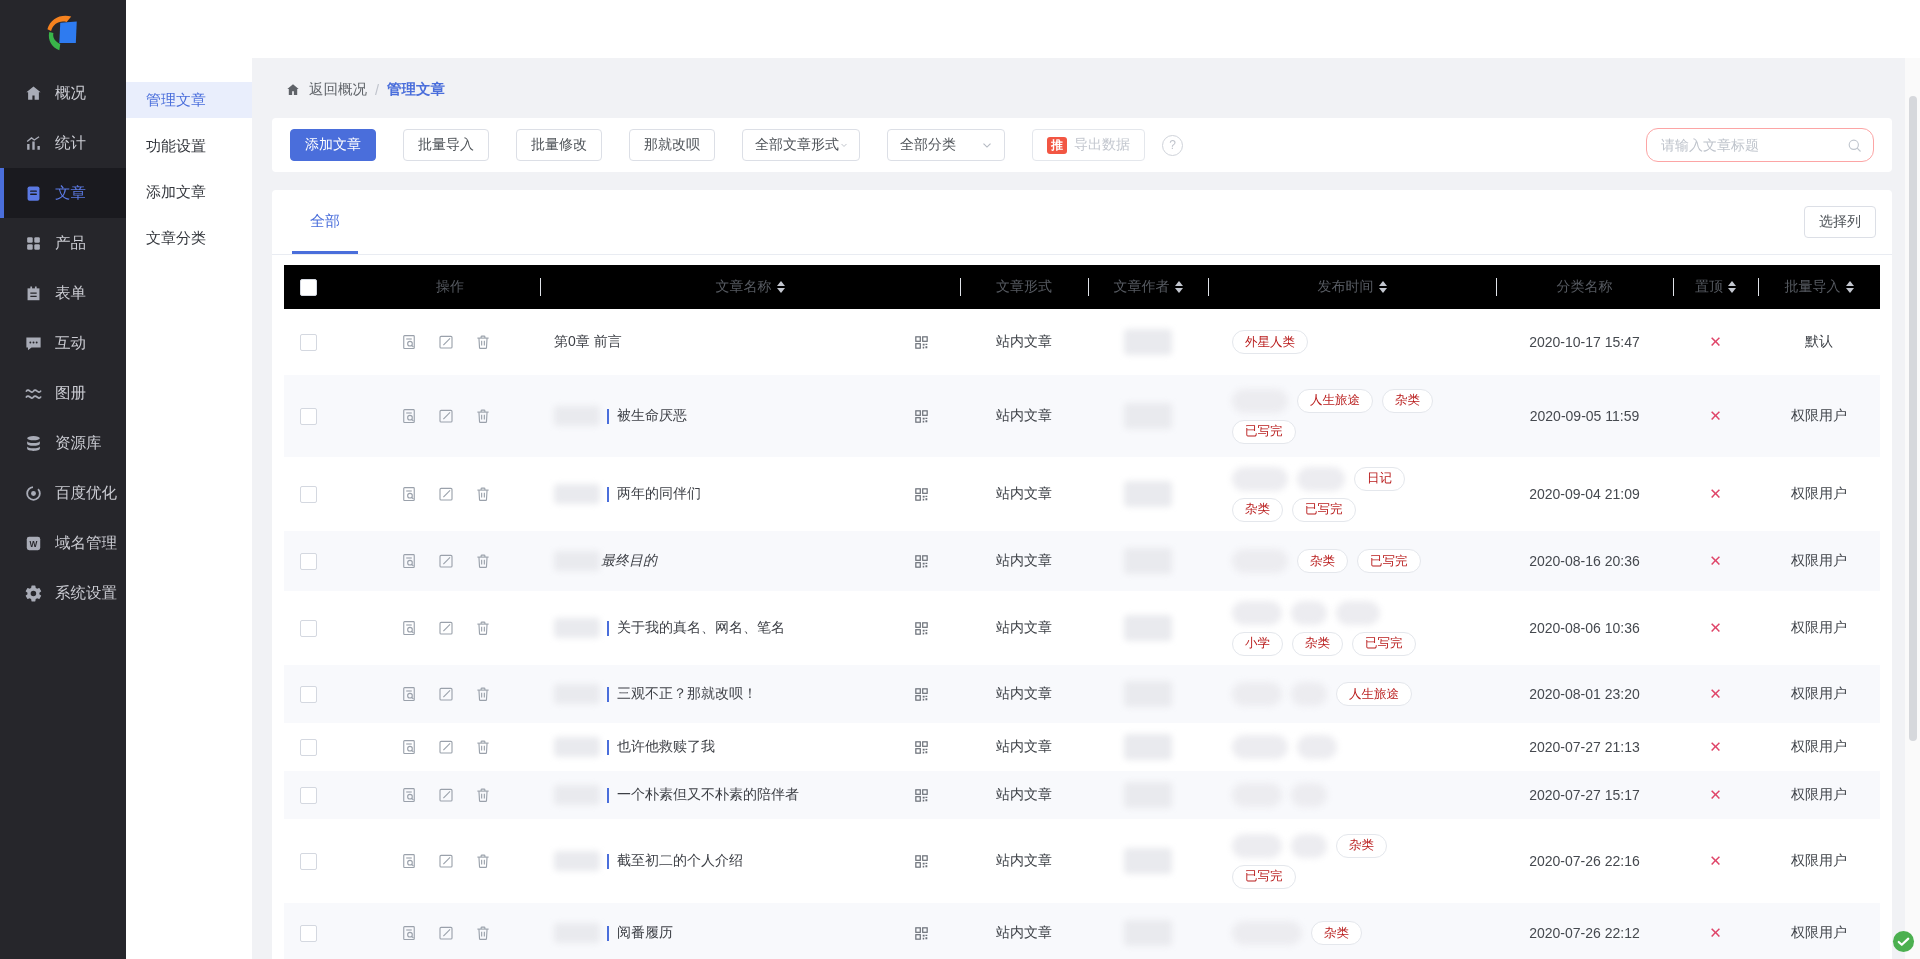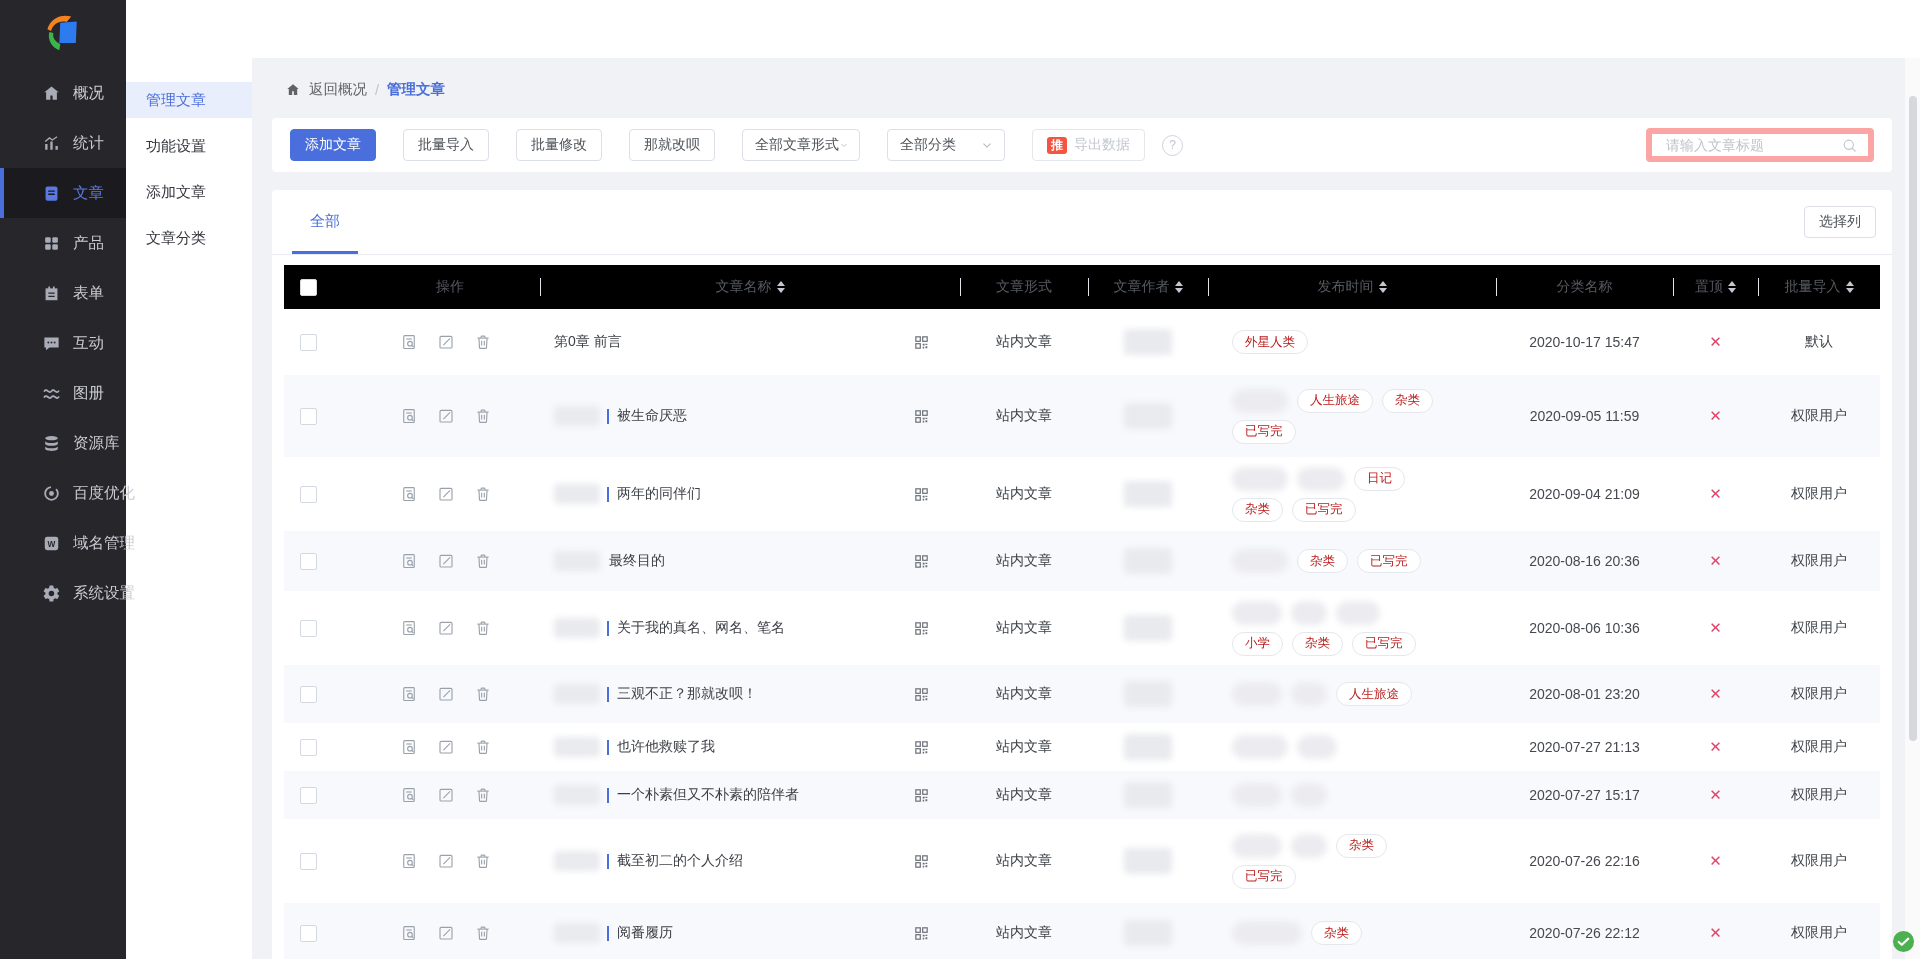--- a/index.html
+++ b/index.html
@@ -4,21 +4,21 @@
 <style>
   html,body{margin:0;padding:0}
   body{width:1920px;height:959px;overflow:hidden;position:relative;background:#f1f2f5;
        font-family:"Liberation Sans","DejaVu Sans",sans-serif;-webkit-font-smoothing:antialiased}
   .icon{display:inline-flex}
   .icon svg{width:100%;height:100%;display:block}
 
   
   .primary-sidebar{position:absolute;left:0;top:0;width:126px;height:959px;background:#26262b;z-index:6}
   .logo{width:44px;height:44px;margin:10px auto 14px;display:block;cursor:pointer}
-  .nav-item{height:50px;display:flex;align-items:center;padding-left:42px;gap:12px;color:#cbccd3;cursor:pointer;position:relative}
+  .nav-item{height:50px;display:flex;align-items:center;padding-left:24px;gap:12px;color:#cbccd3;cursor:pointer;position:relative}
   .nav-item .icon{width:19px;height:19px;color:#a9acb7;flex:none}
   .nav-label{font-size:15.5px;white-space:nowrap}
   .nav-item.active{background:#1a1a1f;color:#5b79e3}
   .nav-item.active .icon{color:#5b79e3}
   .nav-item.active::before{content:"";position:absolute;left:0;top:0;width:4px;height:100%;background:#4a6edb}
 
   
   .topbar{position:absolute;left:126px;top:0;right:0;height:58px;background:#fff;z-index:4}
   .secondary-sidebar{position:absolute;left:126px;top:58px;width:126px;bottom:0;background:#fff;padding-top:24px;box-sizing:border-box;z-index:5}
   .sub-item{height:36px;margin-bottom:10px;display:flex;align-items:center;padding-left:20px;font-size:15px;color:#33363c;cursor:pointer}
@@ -36,21 +36,21 @@
                 display:flex;align-items:center;padding:0 18px;box-sizing:border-box;gap:27px}
   .btn{height:32px;padding:0 14px;border:1px solid #dcdfe6;border-radius:4px;background:#fff;color:#4e5358;
        font-size:14px;display:flex;align-items:center;cursor:pointer;box-sizing:border-box;white-space:nowrap}
   .btn-primary{background:#4a6edb;border-color:#4a6edb;color:#fff}
   .select{width:118px;justify-content:space-between;padding:0 10px 0 12px}
   .select .icon{width:14px;height:14px;color:#b4b9c2}
   .btn-export{color:#c3c7cf;gap:7px;border-color:#e4e7ec;cursor:not-allowed}
   .badge-tui{background:#f25643;color:#fff;font-size:12px;line-height:1;padding:2.5px 4px;border-radius:3px;font-weight:700}
   .help{width:19px;height:19px;border:1px solid #cfd3da;border-radius:50%;color:#c0c4cc;font-size:12px;
         display:flex;align-items:center;justify-content:center;margin-left:-10px;cursor:pointer;flex:none}
-  .search{margin-left:auto;width:228px;height:34px;border:6px solid #fca5a5;border-radius:4px;display:flex;
+  .search{margin-left:auto;width:228px;height:34px;border:1px solid #fca5a5;border-radius:12px;display:flex;
           align-items:center;padding:0 10px 0 12px;box-sizing:border-box;gap:8px;background:#fff}
   .search input{border:0;outline:0;flex:1;min-width:0;font-size:14px;color:#333;background:transparent;font-family:inherit}
   .search input::placeholder{color:#bfc4cc}
   .search .icon{width:17px;height:17px;color:#c0c6ce;cursor:pointer}
 
   
   .table-card{position:absolute;left:20px;top:132px;width:1620px;height:860px;background:#fff;border-radius:4px;overflow:hidden}
   .tabs-row{height:64px;position:relative;border-bottom:1px solid #e9ecf2}
   .tab{position:absolute;left:20px;top:0;height:63px;display:flex;align-items:center;padding:0 18px;color:#4a6edb;font-size:15px;cursor:pointer}
   .tab::after{content:"";position:absolute;left:0;right:0;bottom:-1px;height:3px;background:#4a6edb}
@@ -529,21 +529,21 @@
                 <svg viewBox="0 0 24 24" fill="none" stroke="currentColor" stroke-width="1.5">
                   <path d="M4.5 6.8h15"></path>
                   <path d="M9.5 6.8V5.1a1 1 0 0 1 1-1h3a1 1 0 0 1 1 1v1.7"></path>
                   <path d="M6.6 6.8l.75 12.7a1 1 0 0 0 1 .95h7.3a1 1 0 0 0 1-.95l.75-12.7"></path>
                   <path d="M10.2 10.3v6.2M13.8 10.3v6.2"></path>
                 </svg>
               </span>
             </div>
             <div class="td td-name">
               <span class="redact r-title"></span>
-              <span class="name-text" style="margin-left: 9px;">最终目的</span>
+              <span class="name-text" style="margin-left: 1px; font-style: italic;">最终目的</span>
               <span class="icon qr">
                 <svg viewBox="0 0 24 24" fill="none" stroke="currentColor" stroke-width="1.7">
                   <rect x="4" y="4" width="6.3" height="6.3"></rect>
                   <rect x="13.7" y="4" width="6.3" height="6.3"></rect>
                   <rect x="4" y="13.7" width="6.3" height="6.3"></rect>
                   <path d="M13.7 13.7h2.7v2.7h-2.7zM17.6 17.3h2.6v2.7h-2.6z" fill="currentColor" stroke="none"></path>
                   <path d="M17.6 13.7h2.6v1.8h-2.6zM13.7 17.9h2.1v2.5h-2.1z" fill="currentColor" stroke="none"></path>
                 </svg>
               </span>
             </div>

